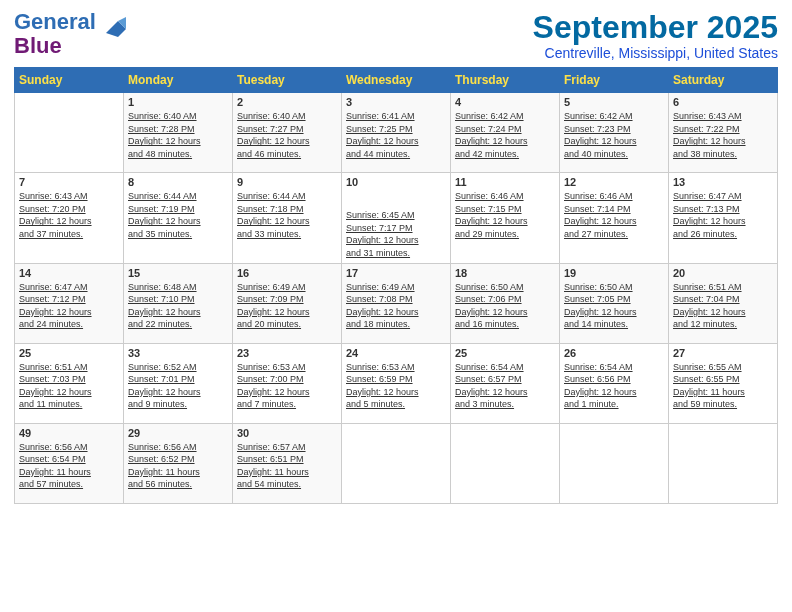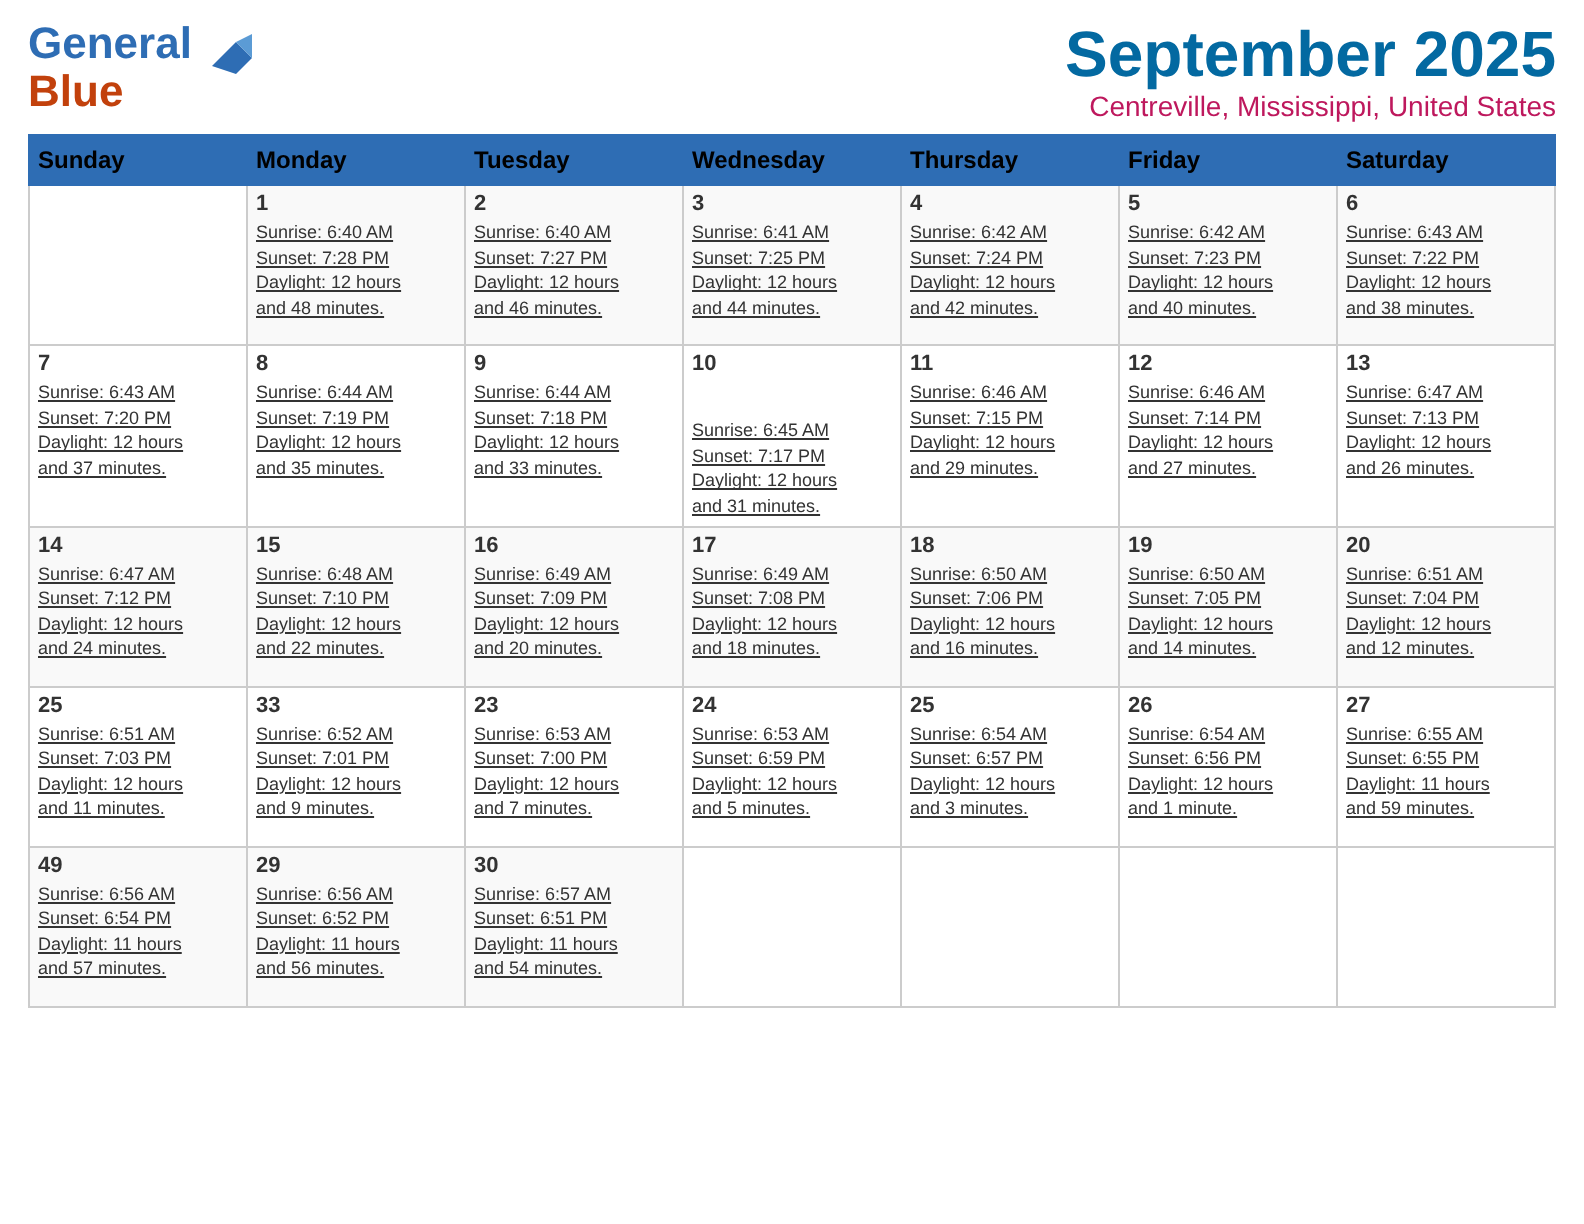--- a/index.html
+++ b/index.html
@@ -38,30 +38,30 @@
       text-align: right;
     }
     .title-block h1 {
       font-size: 32px;
       font-weight: bold;
       color: #0369a1;
       line-height: 1.1;
     }
     .title-block p {
       font-size: 14px;
-      color: #be185d;
+      color: #1d4ed8;
     }
     table {
       width: 100%;
       border-collapse: collapse;
       font-size: 10px;
     }
     thead tr th {
       background: #2e6db4;
-      color: #000000;
+      color: #fde047;
       padding: 5px 4px;
       text-align: left;
       font-size: 12px;
       font-weight: bold;
       border: 1px solid #2e6db4;
     }
     tbody tr td {
       border: 1px solid #ccc;
       padding: 3px 4px;
       vertical-align: top;
@@ -92,21 +92,21 @@
   </style>
 </head>
 <body>
 
 <div class="page">
   <div class="header">
     <div class="logo">
       <div style="display:flex; align-items:center;">
         <span class="logo-text">
           <span class="blue">General</span><br>
-          <span style="color:#c2410c;">Blue</span>
+          <span style="color:#701a75;">Blue</span>
         </span>
         <svg width="32" height="32" viewBox="0 0 32 32" style="margin-left:2px; margin-top:-10px;">
           <polygon points="8,20 20,8 28,16 20,24" fill="#2e6db4"></polygon>
           <polygon points="20,8 28,4 28,16" fill="#5b9bd5"></polygon>
         </svg>
       </div>
     </div>
     <div class="title-block">
       <h1>September 2025</h1>
       <p>Centreville, Mississippi, United States</p>

